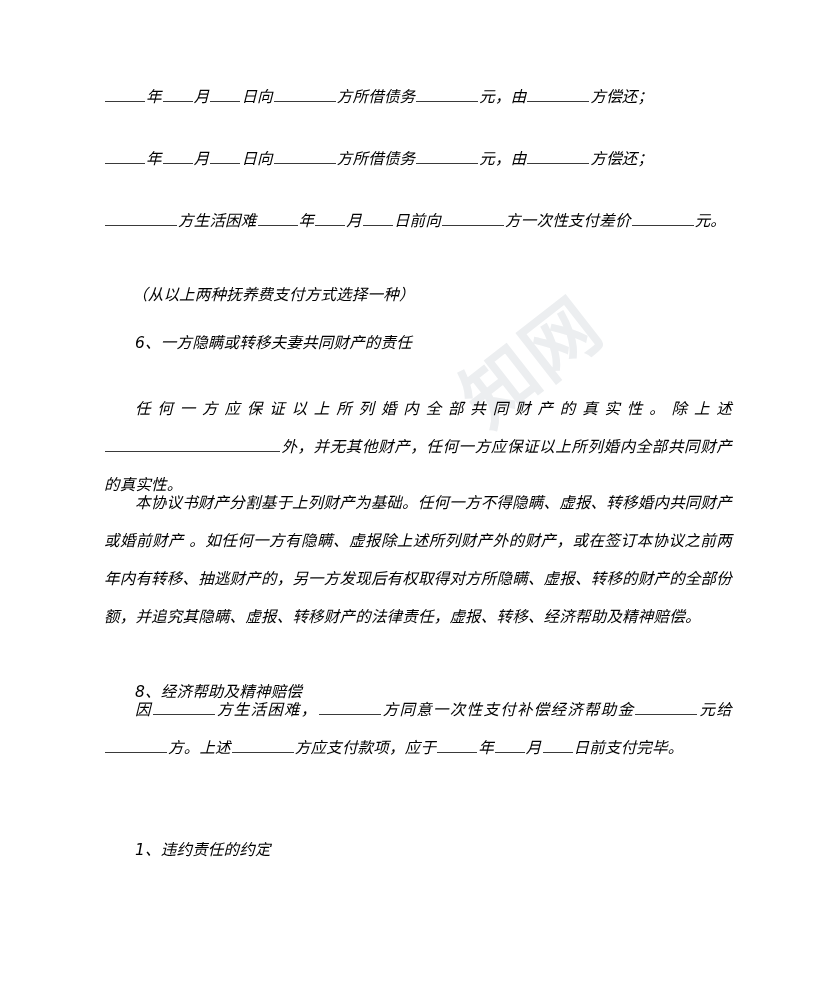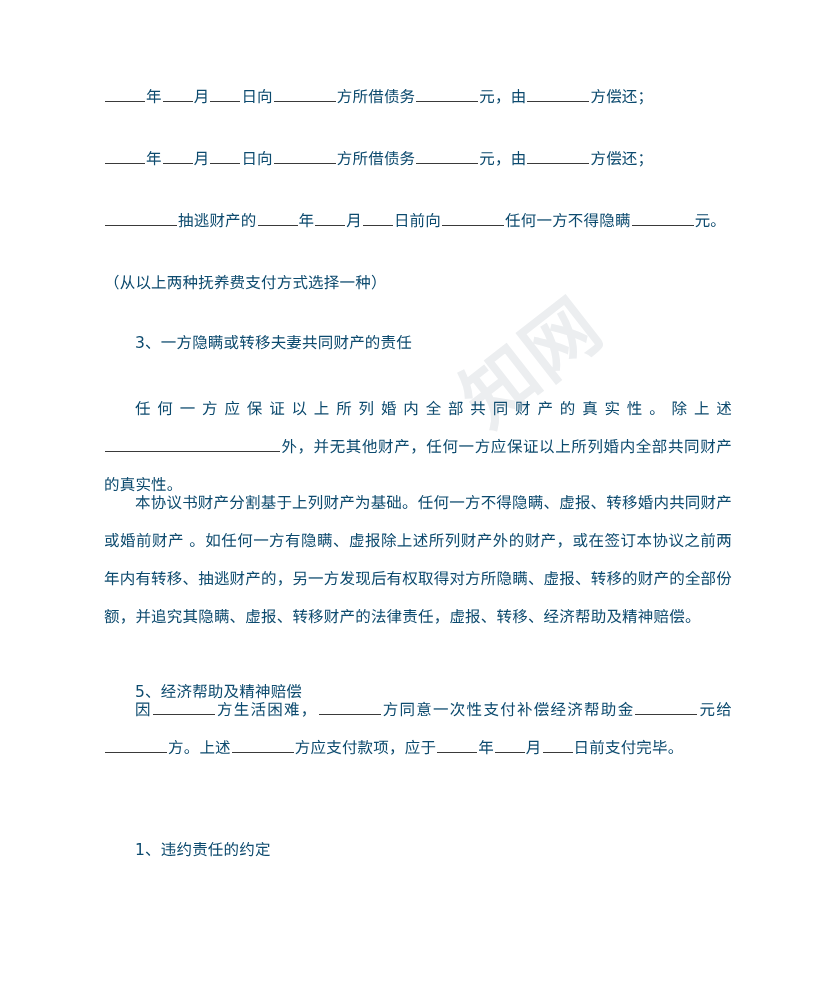--- a/index.html
+++ b/index.html
@@ -61,22 +61,23 @@
     width: 830px;
     z-index: 2;
   }
 
   .block {
     position: absolute;
     left: 104px;
     width: 628px;
     font-size: 15.5px;
     line-height: 38px;
-    color: #0c4a6e;
+    color: #000000;
     letter-spacing: 0.2px;
+    font-style: italic;
   }
 
   .indent {
     text-indent: 2em;
   }
 
   .para {
     text-align: justify;
     text-justify: inter-ideograph;
   }
@@ -114,41 +115,41 @@
 
     <div class="block" style="top:78px;">
       <span class="fill-line"><span class="u u4"></span><span>年</span><span class="u u3"></span><span>月</span><span class="u u3"></span><span>日向</span><span class="u u6"></span><span>方所借债务</span><span class="u u6"></span><span>元，由</span><span class="u u6"></span><span>方偿还；</span></span>
     </div>
 
     <div class="block" style="top:140px;">
       <span class="fill-line"><span class="u u4"></span><span>年</span><span class="u u3"></span><span>月</span><span class="u u3"></span><span>日向</span><span class="u u6"></span><span>方所借债务</span><span class="u u6"></span><span>元，由</span><span class="u u6"></span><span>方偿还；</span></span>
     </div>
 
     <div class="block" style="top:202px;">
-      <span class="fill-line"><span class="u u7"></span><span>抽逃财产的</span><span class="u u4"></span><span>年</span><span class="u u3"></span><span>月</span><span class="u u3"></span><span>日前向</span><span class="u u6"></span><span>任何一方不得隐瞒</span><span class="u u6"></span><span>元。</span></span>
+      <span class="fill-line"><span class="u u7"></span><span>方生活困难</span><span class="u u4"></span><span>年</span><span class="u u3"></span><span>月</span><span class="u u3"></span><span>日前向</span><span class="u u6"></span><span>方一次性支付差价</span><span class="u u6"></span><span>元。</span></span>
     </div>
 
-    <div class="block" style="top:264px;">
+    <div class="block" style="top:276px;margin-left:28px;">
       <span>（从以上两种抚养费支付方式选择一种）</span>
     </div>
 
     <div class="block heading" style="top:324px;">
-      <span>3、一方隐瞒或转移夫妻共同财产的责任</span>
+      <span>6、一方隐瞒或转移夫妻共同财产的责任</span>
     </div>
 
     <div class="block para indent" style="top:390px;">
       <span>任何一方应保证以上所列婚内全部共同财产的真实性。除上述</span><span class="u ulong"></span><span>外，并无其他财产，任何一方应保证以上所列婚内全部共同财产的真实性。</span>
     </div>
 
     <div class="block para indent" style="top:484px;">
       <span>本协议书财产分割基于上列财产为基础。任何一方不得隐瞒、虚报、转移婚内共同财产或婚前财产 。如任何一方有隐瞒、虚报除上述所列财产外的财产，或在签订本协议之前两年内有转移、抽逃财产的，另一方发现后有权取得对方所隐瞒、虚报、转移的财产的全部份额，并追究其隐瞒、虚报、转移财产的法律责任，虚报、转移、经济帮助及精神赔偿。</span>
     </div>
 
     <div class="block heading" style="top:673px;">
-      <span>5、经济帮助及精神赔偿</span>
+      <span>8、经济帮助及精神赔偿</span>
     </div>
 
     <div class="block para indent" style="top:691px;">
       <span class="fill-line"><span>因</span><span class="u u6"></span><span>方生活困难，</span><span class="u u6"></span><span>方同意一次性支付补偿经济帮助金</span><span class="u u6"></span><span>元给</span><span class="u u6"></span><span>方。上述</span><span class="u u6"></span><span>方应支付款项，应于</span><span class="u u4"></span><span>年</span><span class="u u3"></span><span>月</span><span class="u u3"></span><span>日前支付完毕。</span></span>
     </div>
 
     <div class="block heading" style="top:831px;">
       <span>1、违约责任的约定</span>
     </div>
 

